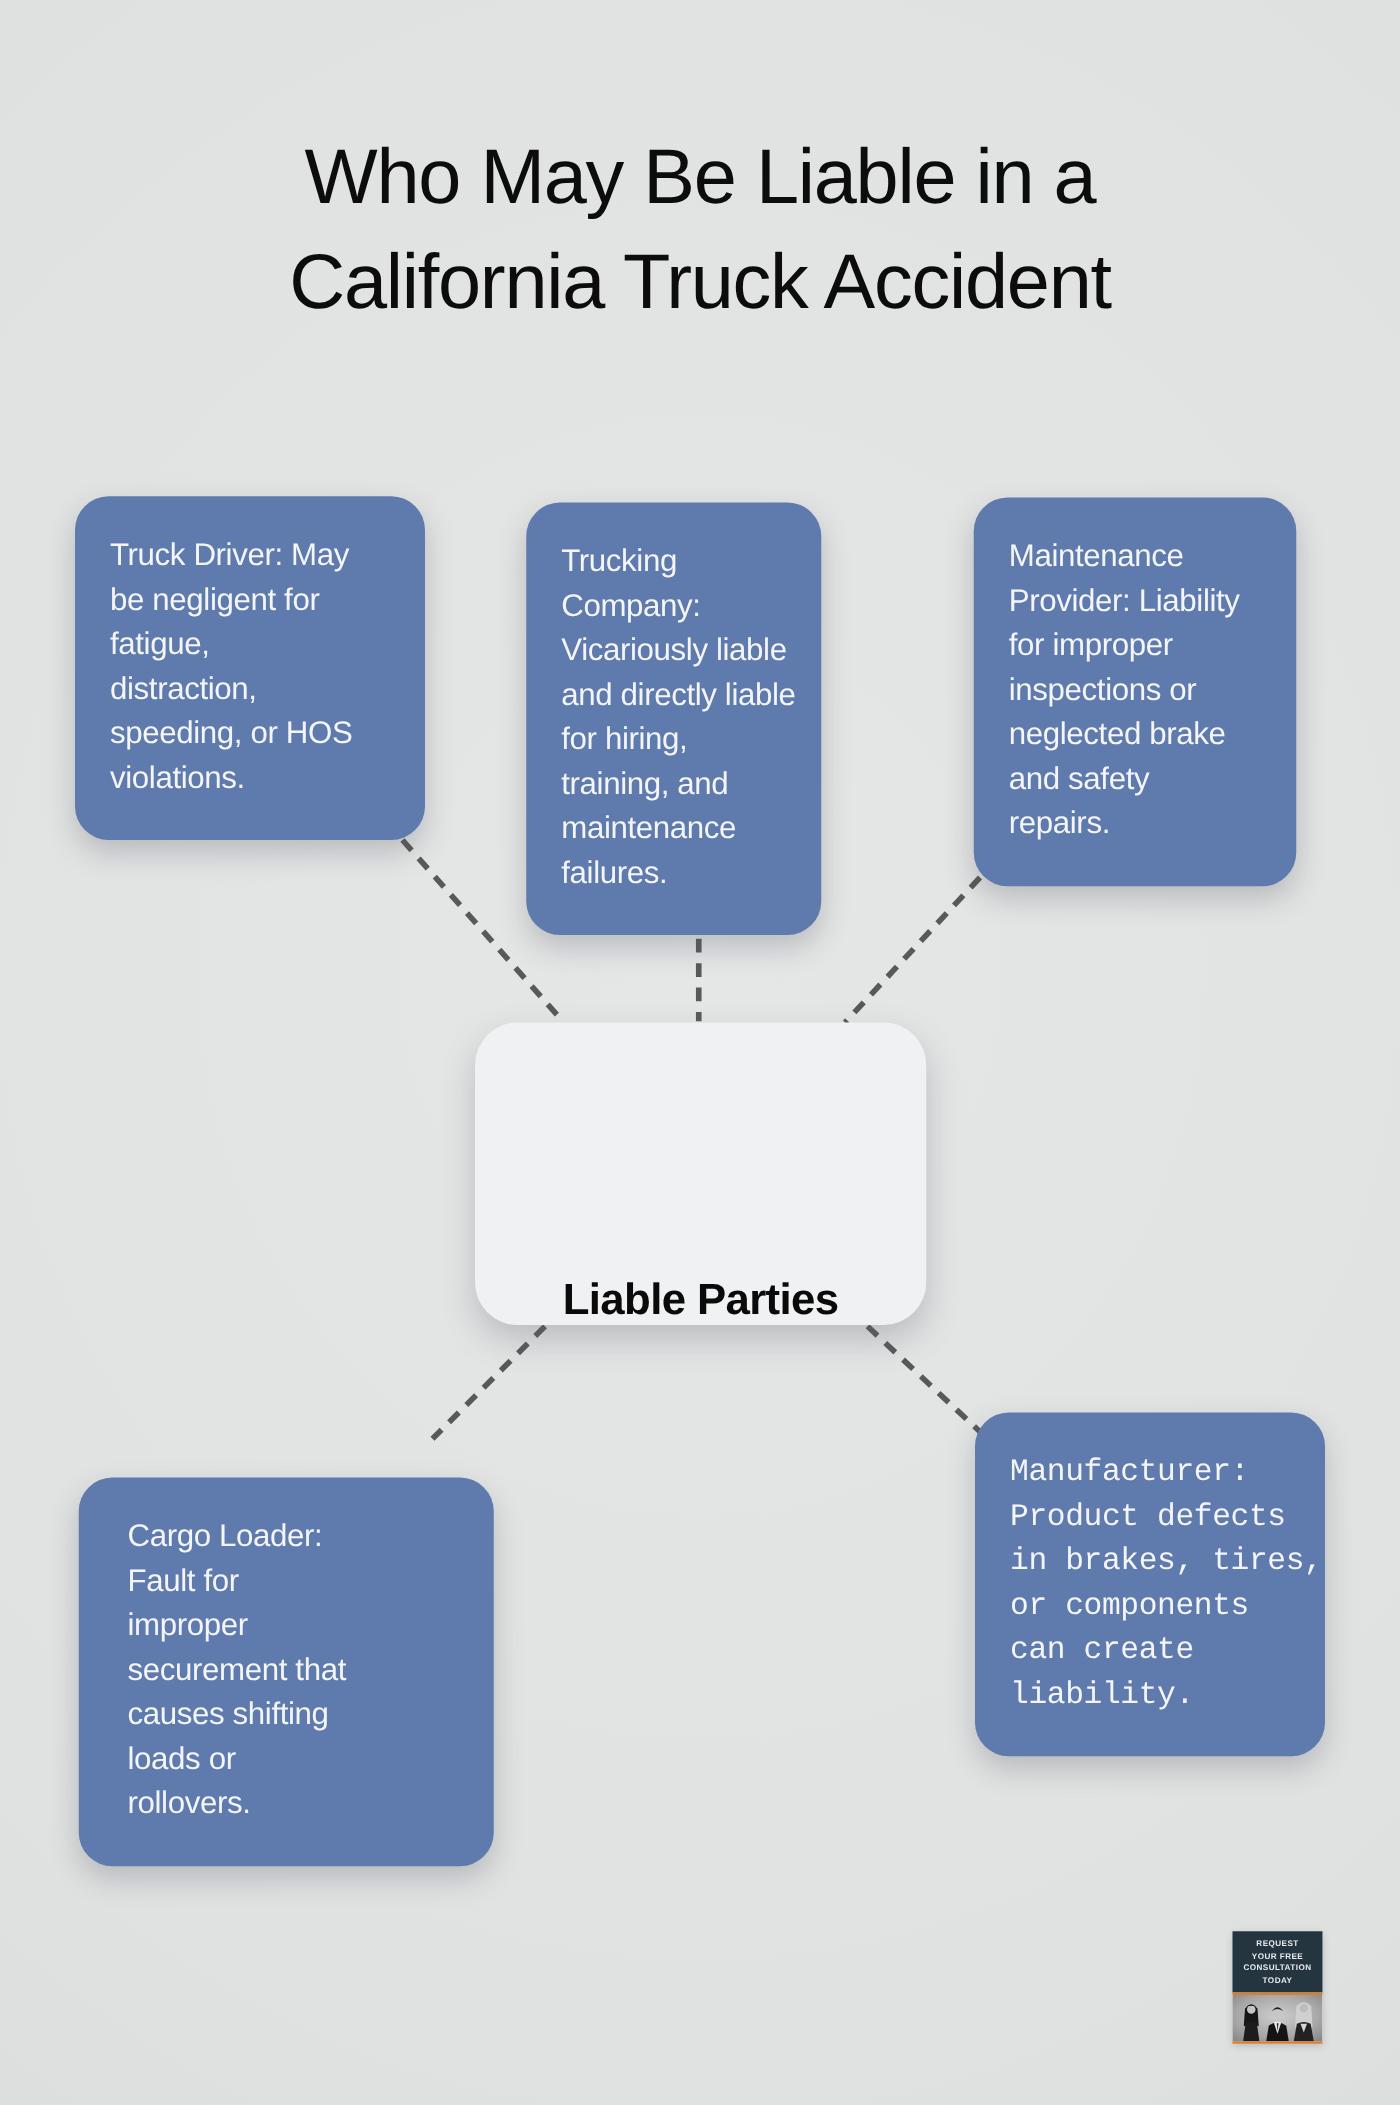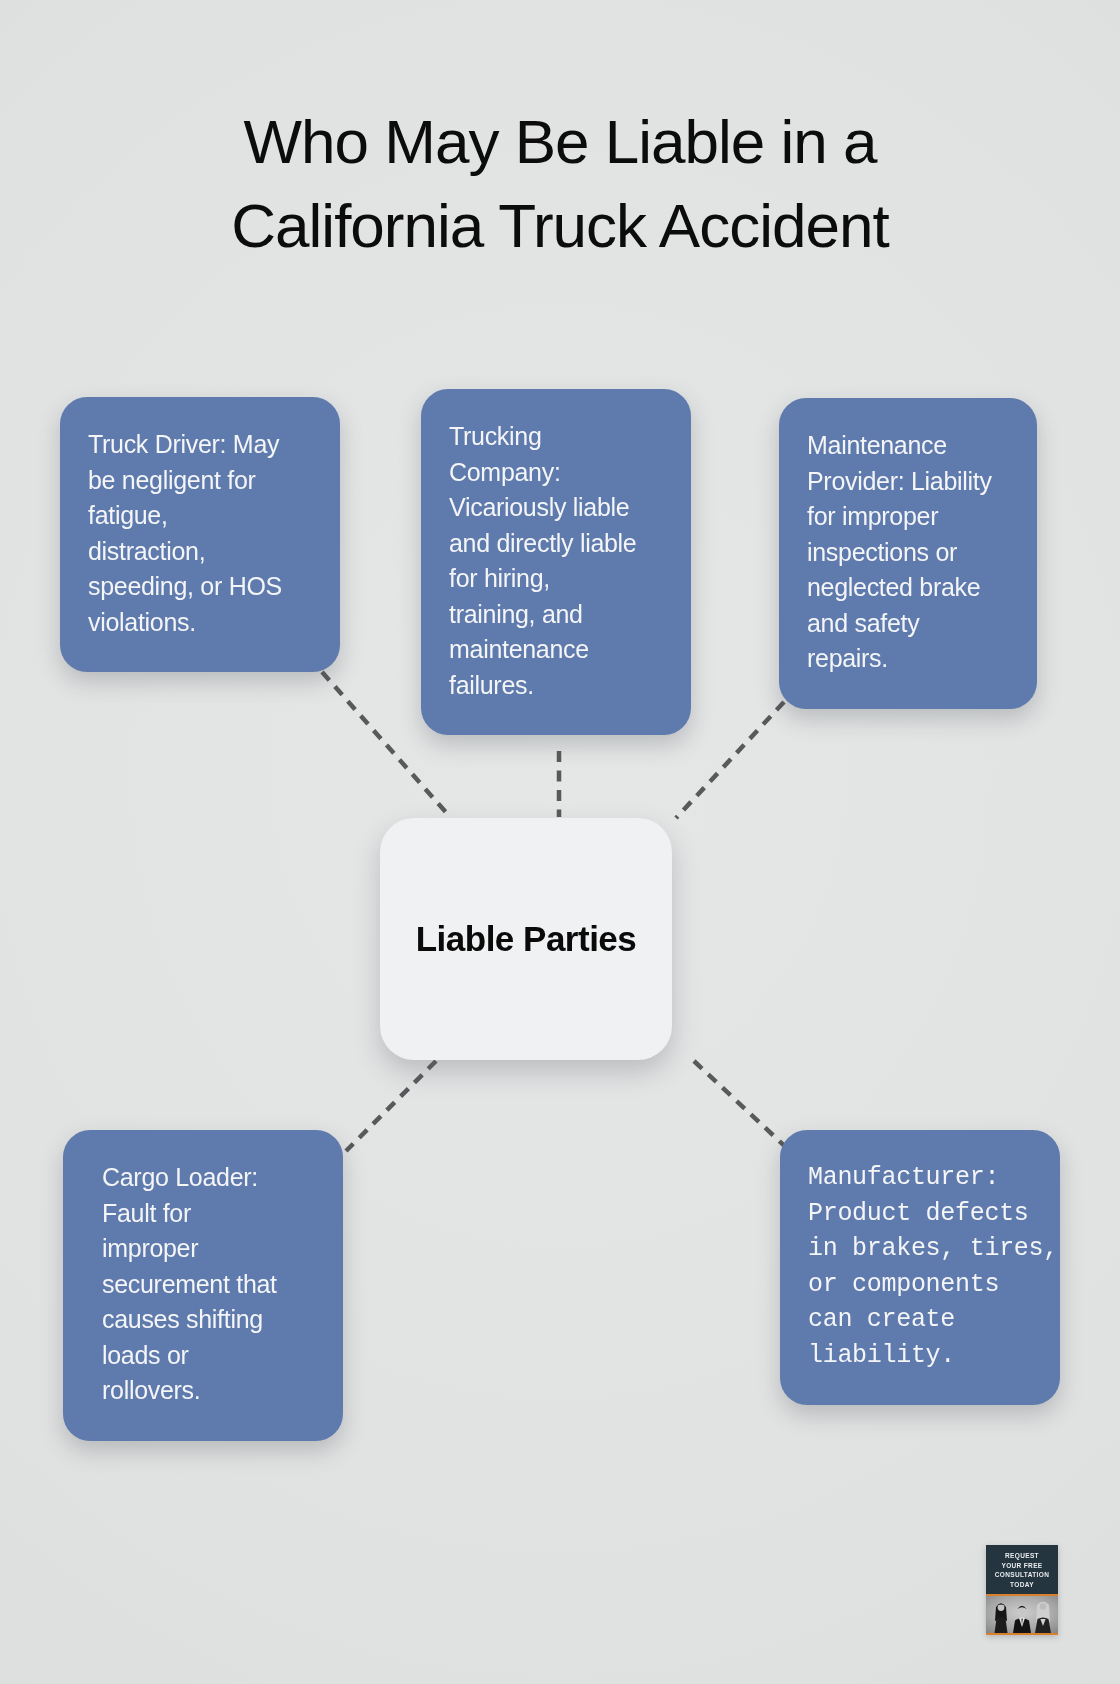--- a/index.html
+++ b/index.html
@@ -55,32 +55,32 @@
     color:var(--card-text);
     border-radius:27px;
     padding:30px 22px 32px 28px;
     font-size:25px;
     line-height:35.5px;
     letter-spacing:-0.3px;
     white-space:pre;
     box-shadow:0 10px 22px rgba(80,85,95,0.28);
   }
   .card-truck-driver{left:60px; top:397px; width:280px;}
-  .card-trucking-company{left:421px; top:389px; width:270px;}
+  .card-trucking-company{left:421px; top:402px; width:236px;}
   .card-maintenance-provider{left:779px; top:398px; width:258px;}
-  .card-cargo-loader{left:63px; top:1130px; width:280px;padding-left:39px;}
+  .card-cargo-loader{left:63px; top:1182px; width:332px;padding-left:39px;}
   .card-manufacturer{left:780px; top:1130px; width:280px;font-family:Liberation Mono, monospace;}
   .center-node{
     position:absolute;
     left:380px; top:818px;
-    width:292px; height:242px;
+    width:361px; height:242px;
     background:var(--center-node-bg);
     border-radius:34px;
     display:flex;
-    align-items:center;
+    align-items:flex-end;
     justify-content:center;
     box-shadow:0 12px 26px rgba(95,100,110,0.30);
   }
   .center-node-label{
     font-size:35px;
     font-weight:bold;
     letter-spacing:-0.5px;
     color:#0a0a0a;
   }
   .badge{

